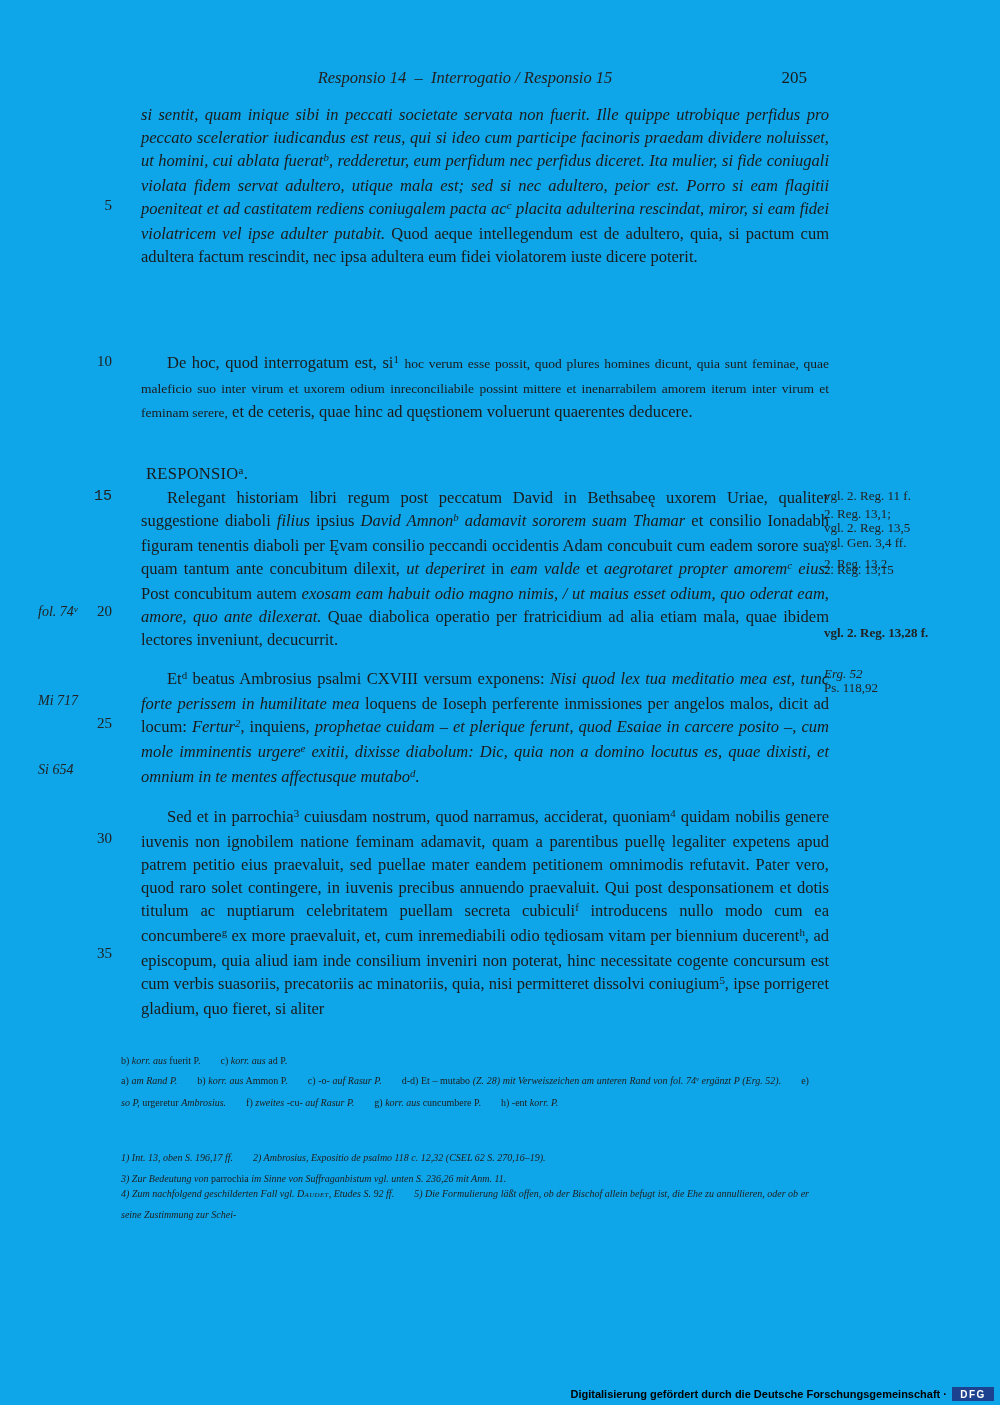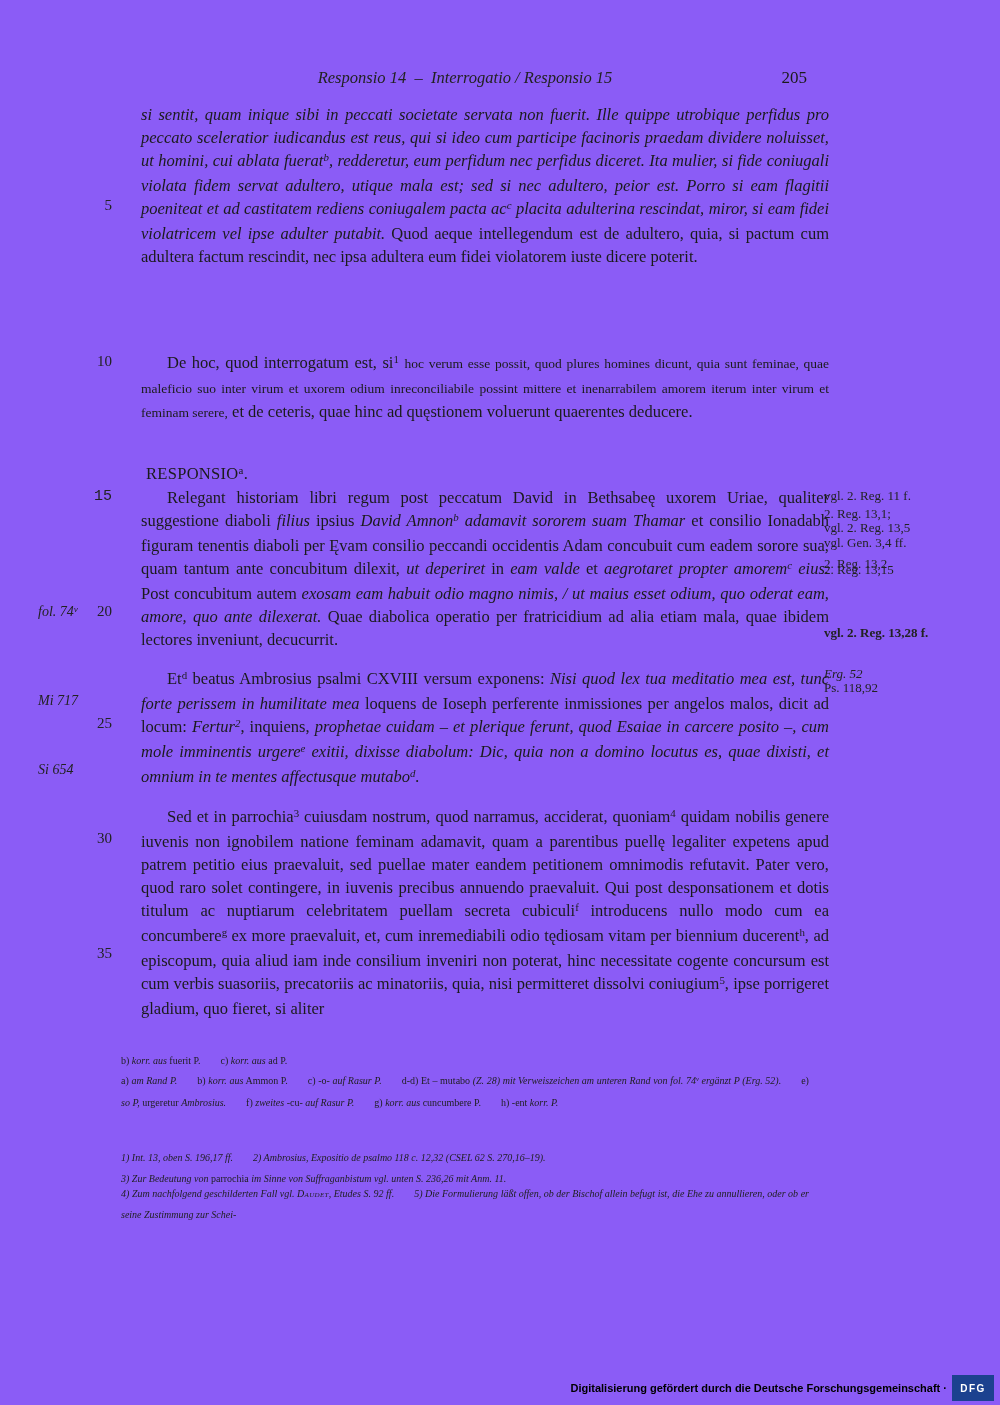--- a/index.html
+++ b/index.html
@@ -6,21 +6,21 @@
   * { box-sizing: border-box; }
   html, body { margin: 0; padding: 0; }
   body {
     width: 1000px; height: 1405px;
     background: #f4f4f0;
     font-family: "Liberation Serif", "DejaVu Serif", serif;
   }
   .page {
     position: relative;
     width: 1000px; height: 1405px;
-    background: #8b5cf6;
+    background: #0ea5e9;
     color: #1b1b1b;
     overflow: hidden;
   }
   
   .header { position: absolute; top: 68px; left: 121px; width: 688px; height: 22px; }
   .running-title {
     display: block; text-align: center;
     font-style: italic; font-size: 16.5px; color: #222;
   }
   .page-number {
@@ -63,21 +63,21 @@
   .ref-note.italic { font-style: italic; }
   
   .footer {
     position: absolute; right: 6px; bottom: 4px;
     display: flex; align-items: center; gap: 5px;
     font-family: "Liberation Sans", "DejaVu Sans", sans-serif;
     font-size: 11px; font-weight: bold; color: #000; margin-top: 8px;
   }
   .dfg-logo {
     display: inline-flex; align-items: center; justify-content: center;
-    width: 42px; height: 26px;
+    width: 42px; height: 14px;
     background: #1c418f; color: #ffffff;
     font-size: 10px; font-weight: bold; letter-spacing: 1.5px;
   }
 </style>
 </head>
 <body>
 
 <div class="page">
 
   <div class="header">

